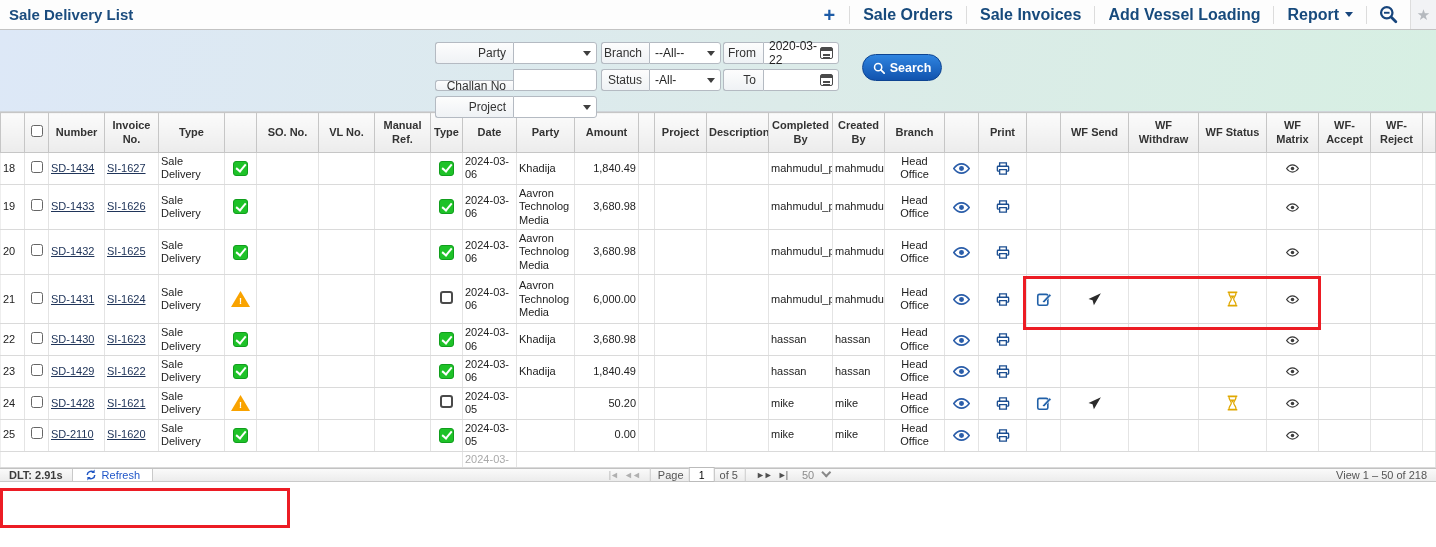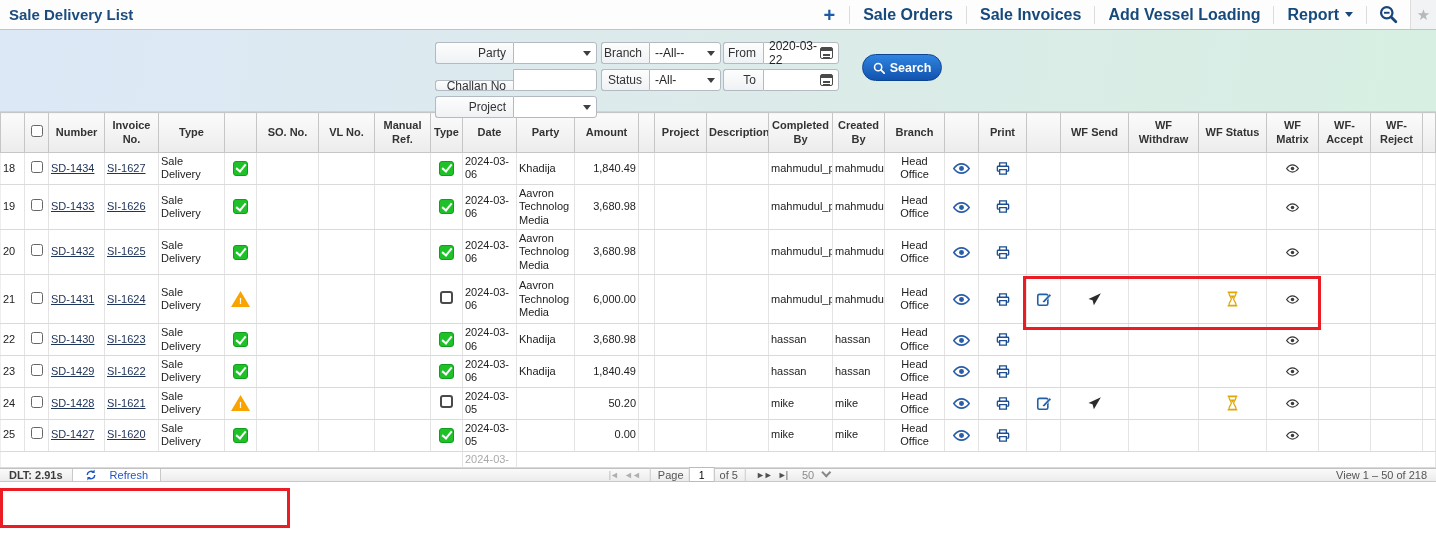--- a/index.html
+++ b/index.html
@@ -46,21 +46,21 @@
   .gcheck { width: 15px; height: 15px; background: #1ec228; border: 1.5px solid #119e1d; border-radius: 3px; display: inline-flex; align-items: center; justify-content: center; }
   .gcheck::after { content: ''; width: 4px; height: 8px; border: solid #fff; border-width: 0 2.5px 2.5px 0; transform: rotate(40deg); margin-top: -2px; }
   .unchecked { width: 13px; height: 13px; border: 2px solid #4a4a4a; border-radius: 3px; background: #fff; display: inline-block; }
   .warn { width: 19px; height: 16px; background: #f9a300; clip-path: polygon(50% 0, 100% 100%, 0 100%); display: inline-flex; align-items: flex-end; justify-content: center; }
   .warn::after { content: '!'; color: #fff; font-weight: bold; font-size: 9px; line-height: 1; padding-bottom: 1px; }
   .icn { display: inline-flex; align-items: center; justify-content: center; vertical-align: middle; cursor: pointer; }
 
   
   .footbar { position: relative; height: 14px; background: linear-gradient(#fafafa, #ececec); border-top: 1px solid #c2c2c2; border-bottom: 1px solid #c9c9c9; display: flex; align-items: center; font-size: 11px; color: #333; }
   .dlt { padding: 0 9px; font-weight: bold; color: #3c3c3c; white-space: nowrap; }
-  .refreshbtn { background: #fff; border-left: 1px solid #c9c9c9; border-right: 1px solid #c9c9c9; height: 100%; display: flex; align-items: center; gap: 13px; padding: 0 12px; color: #2056c8; cursor: pointer; white-space: nowrap; }
+  .refreshbtn { background: #fff; border-left: 1px solid #c9c9c9; border-right: 1px solid #c9c9c9; height: 100%; display: flex; align-items: center; gap: 5px; padding: 0 12px; color: #2056c8; cursor: pointer; white-space: nowrap; }
   .pager { position: absolute; left: 50%; transform: translateX(-50%); display: flex; align-items: center; color: #555; white-space: nowrap; }
   .parrow { font-size: 9px; letter-spacing: -1px; padding: 0 3px; cursor: pointer; }
   .pdis { color: #b0b0b0; }
   .pen { color: #4f4f4f; }
   .psep { width: 1px; height: 14px; background: #ccc; margin: 0 7px; }
   .pageinput { width: 26px; height: 15px; border: 1px solid #bbb; text-align: center; font-size: 10.5px; font-family: "Liberation Sans", sans-serif; background: #fff; margin: 0 5px; }
   .psize { color: #8d8d8d; margin-left: 12px; display: flex; align-items: center; gap: 9px; cursor: pointer; }
   .chev { width: 7px; height: 7px; border-right: 2px solid #888; border-bottom: 2px solid #888; transform: rotate(45deg); margin-top: -4px; }
   .viewrange { position: absolute; right: 9px; color: #555; }
 
@@ -713,21 +713,21 @@
               </svg>
         </span>
       </td>
       <td class="cell-center"></td>
       <td class="cell-center"></td>
       <td></td>
     </tr>
         <tr class="row-s">
       <td class="rownum">25</td>
       <td class="cell-center"><span class="chk"></span></td>
-      <td class="cell-left"><span class="doclink">SD-1427</span></td>
+      <td class="cell-left"><span class="doclink">SD-2110</span></td>
       <td class="cell-left"><span class="doclink">SI-1620</span></td>
       <td class="cell-left">Sale Delivery</td>
       <td class="cell-center">
         <span class="gcheck"></span>
         
       </td>
       <td class="cell-left"></td>
       <td class="cell-left"></td>
       <td class="cell-left"></td>
       <td class="cell-center">

